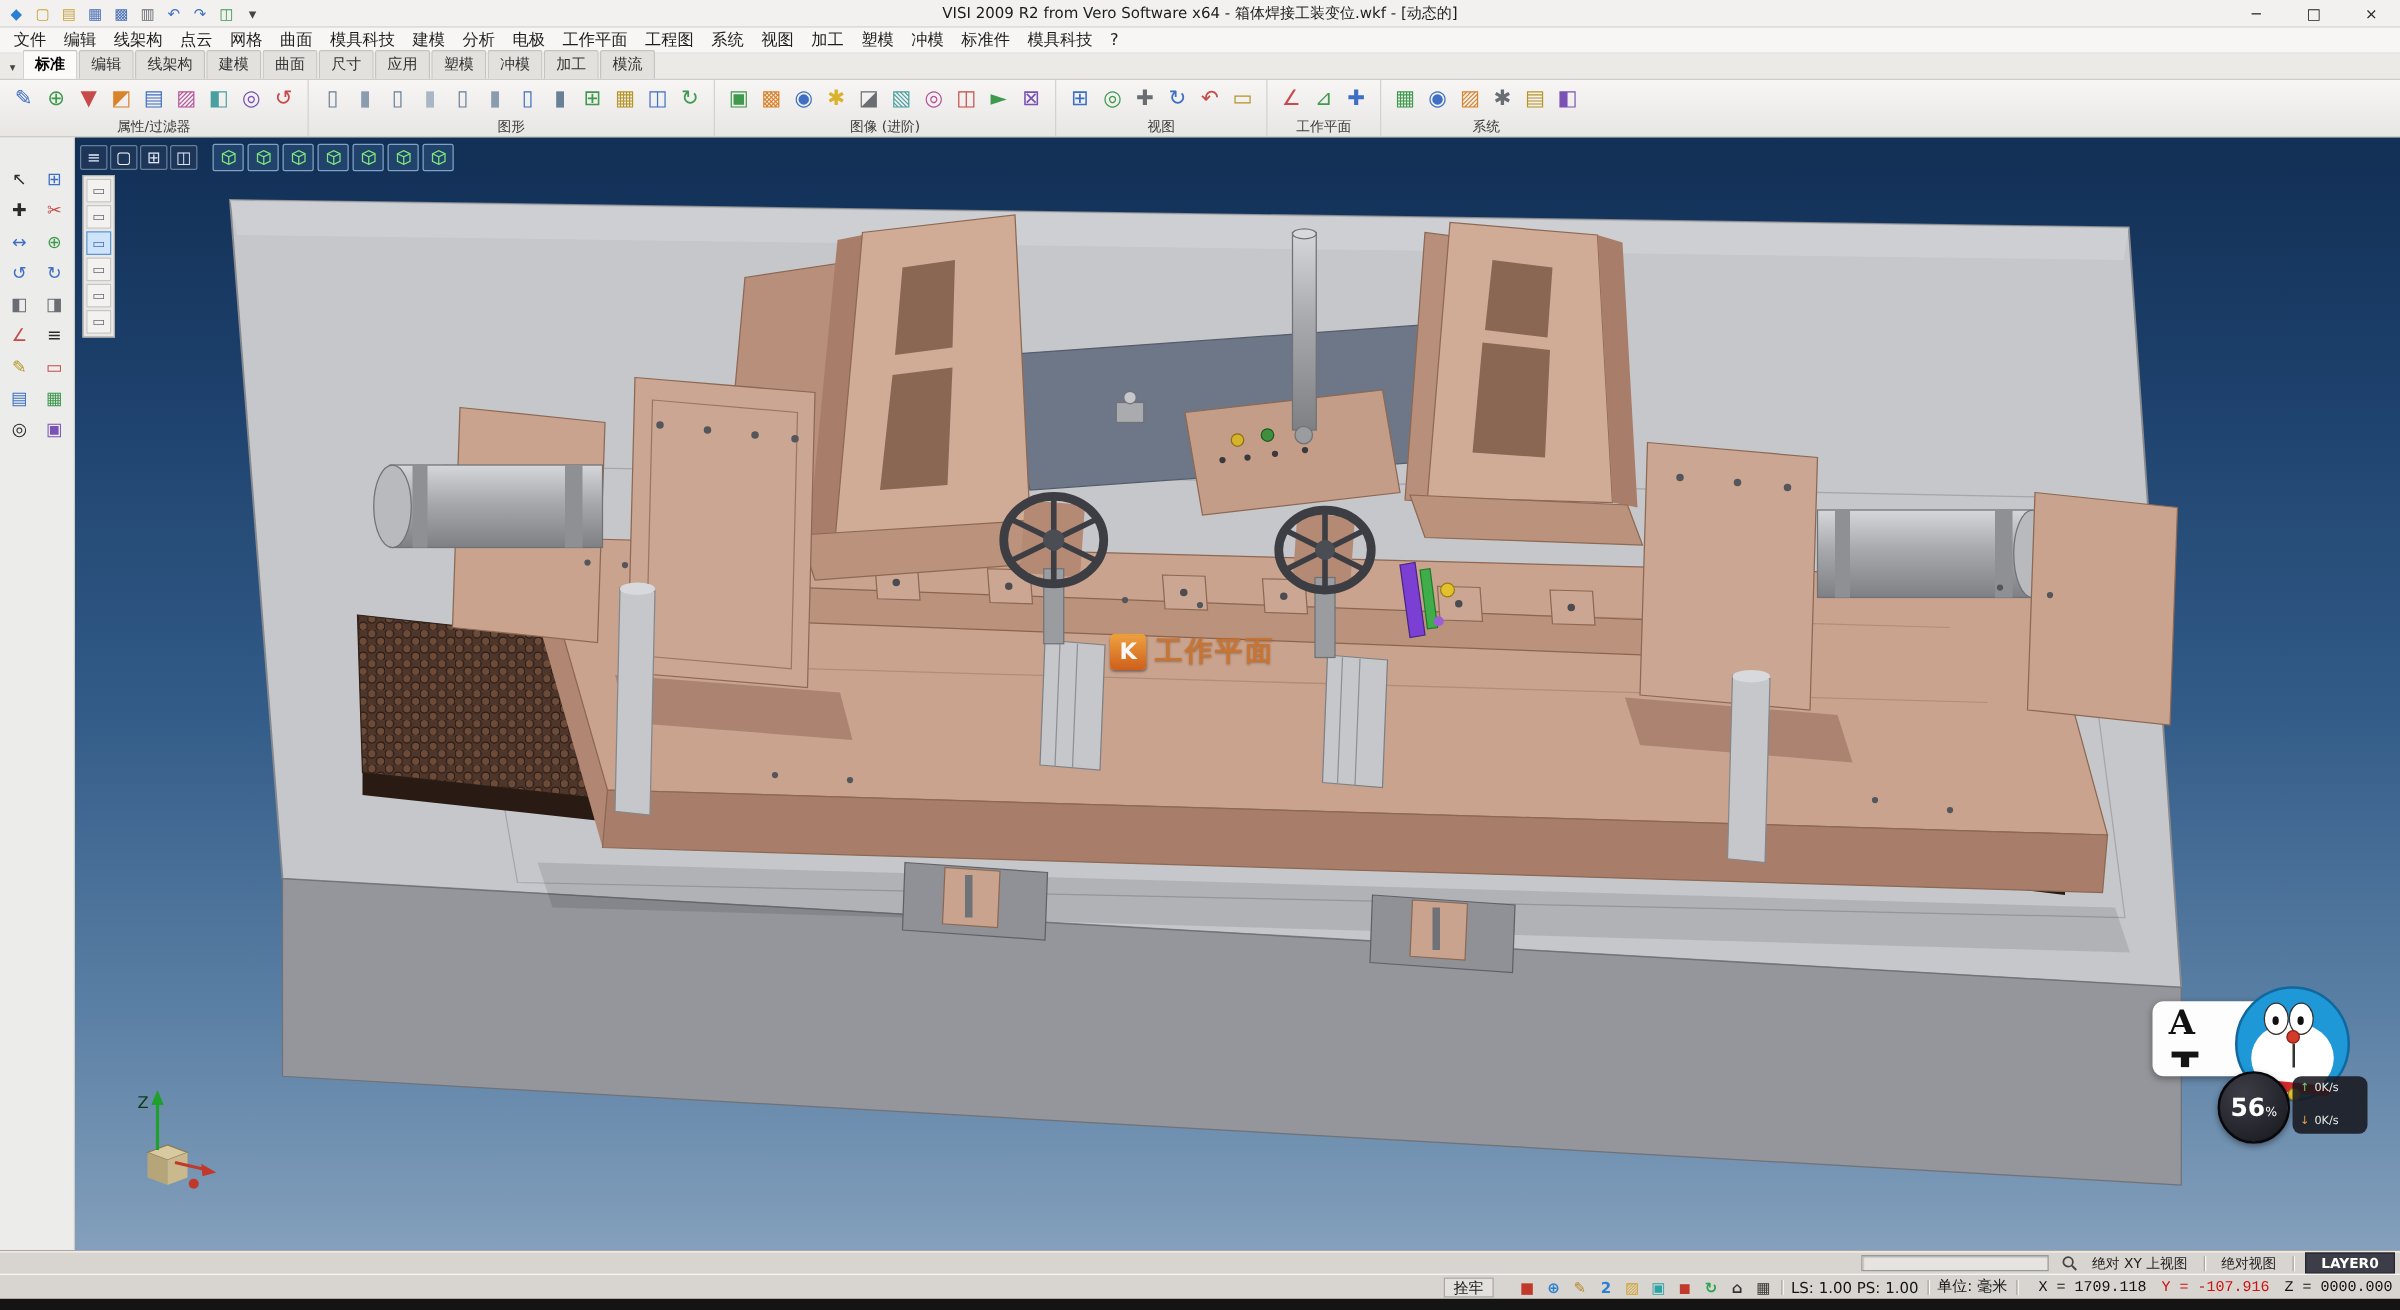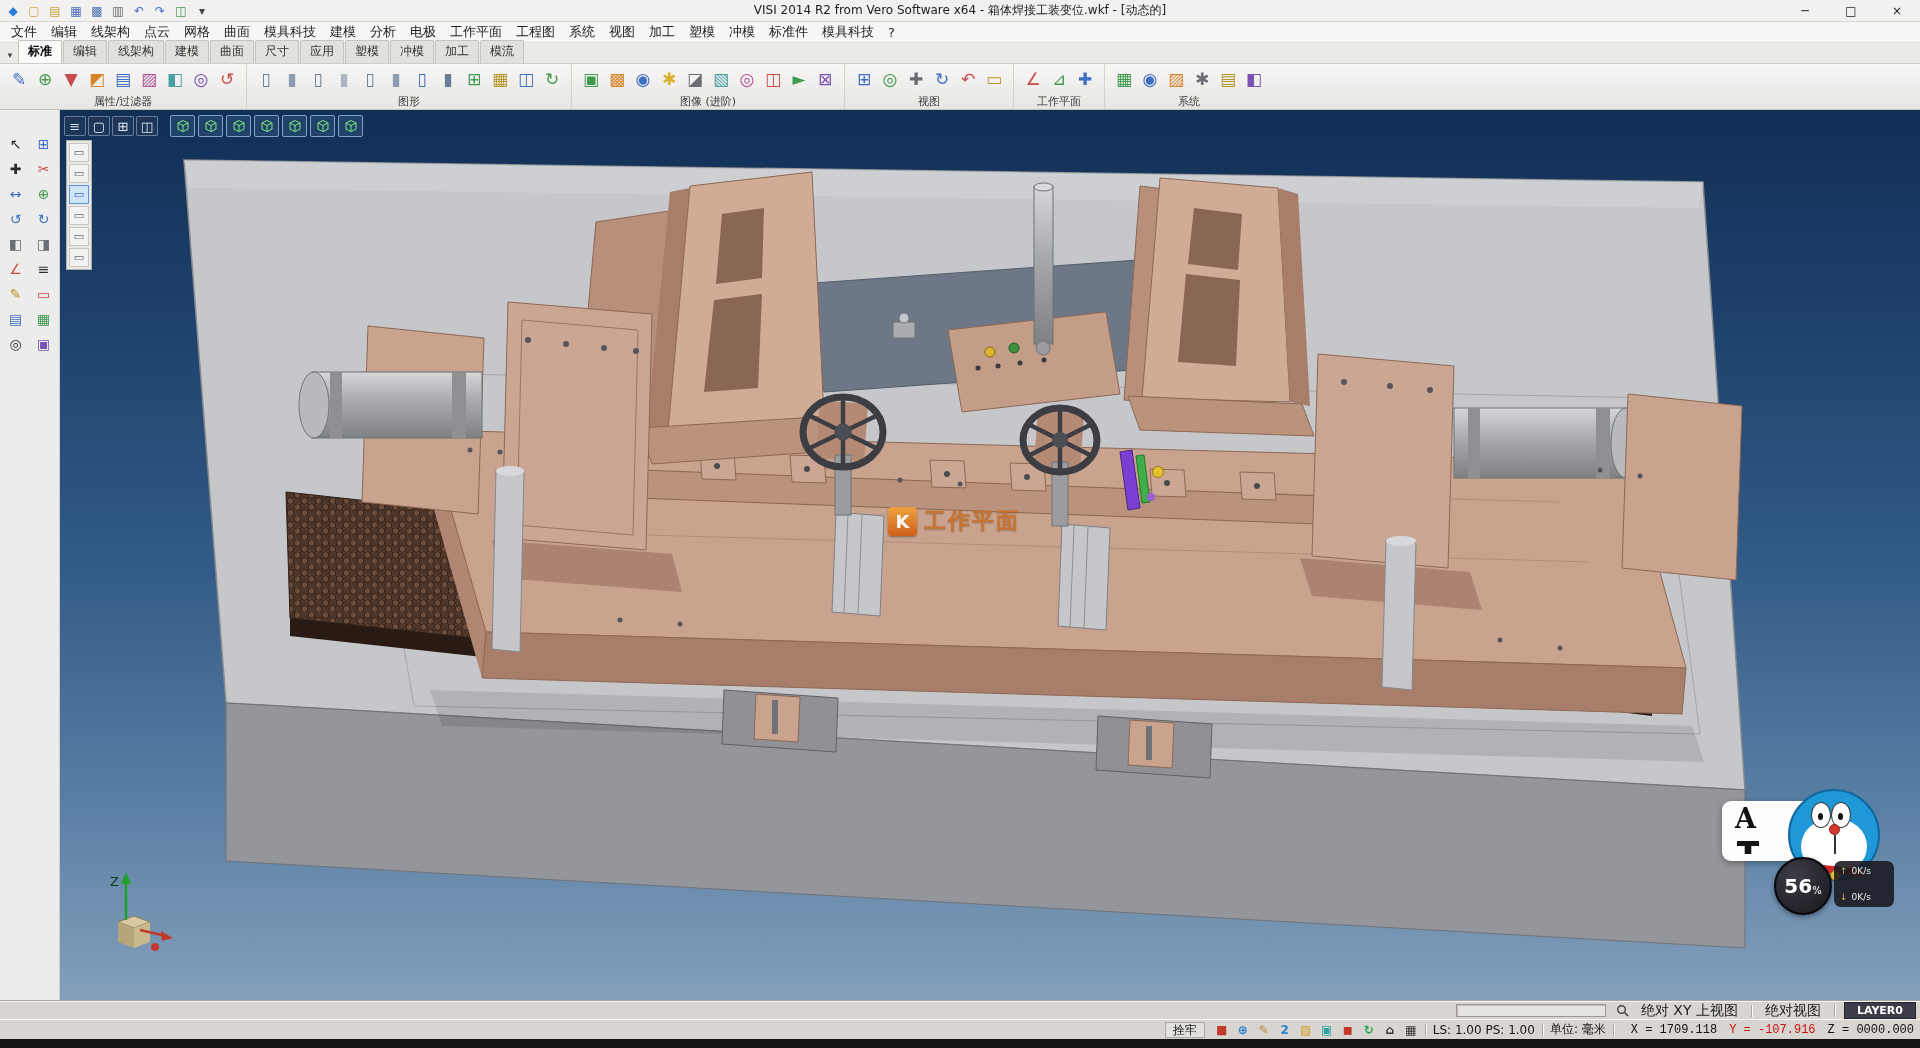--- a/index.html
+++ b/index.html
@@ -72,28 +72,28 @@
   .dw-speed{position:absolute;left:112px;top:70px;width:60px;height:46px;background:rgba(24,24,31,.88);border-radius:7px;padding:5px 6px;display:flex;flex-direction:column;justify-content:space-between;}
   .spd-row{display:flex;align-items:center;gap:4px;color:#e6eee6;font-size:9px;}
   .arr{font-size:9px;}
   .arr.up{color:#7ad47a;}
   .arr.dn{color:#e8a04a;}
 
   
   .statusrow1{position:absolute;left:0;right:0;bottom:29px;height:18px;background:#d8d5d0;border-top:1px solid #f5f4f2;box-shadow:0 -1px 0 #a9a7a3;display:flex;align-items:center;padding:0 4px;}
   .sr1-spacer{flex:1;}
   .sunken-field{width:150px;height:13px;background:#e6e4e0;border:1px solid #9a988f;box-shadow:inset 1px 1px 1px rgba(0,0,0,.18);margin-right:6px;}
-  .sr-btn{font-size:14px;color:#222;padding:1px 8px;white-space:nowrap;}
+  .sr-btn{font-size:11px;color:#222;padding:1px 8px;white-space:nowrap;}
   .icon-btn{padding:0 4px;display:flex;align-items:center;}
   .layer-btn{font-size:11px;font-weight:bold;color:#fff;background:#3d3d49;border:1px solid #26262e;padding:1px 12px;margin-left:4px;white-space:nowrap;}
   .vsep{width:1px;height:12px;background:#a9a7a3;box-shadow:1px 0 0 #fbfaf8;margin:0 5px;}
 
   .statusrow2{position:absolute;left:0;right:0;bottom:9px;height:20px;background:#d8d5d0;border-top:1px solid #f5f4f2;display:flex;align-items:center;padding:0 6px;}
   .sr2-spacer{flex:1;}
-  .lock-btn{font-size:12px;color:#222;border:1px solid #a9a7a3;background:#e3e1dd;padding:0 7px;height:16px;line-height:15px;margin-right:8px;white-space:nowrap;}
+  .lock-btn{font-size:12px;color:#222;border:1px solid #a9a7a3;background:#e3e1dd;padding:0 7px;height:16px;line-height:15px;margin-right:18px;white-space:nowrap;}
   .sr2-icons{display:flex;gap:3px;align-items:center;}
   .sicon{width:18px;height:17px;display:flex;align-items:center;justify-content:center;font-size:12px;font-weight:bold;}
   .sr-text{font-size:12px;color:#161616;white-space:nowrap;padding:0 2px;}
   .coord{font-size:12px;color:#111;margin-left:12px;white-space:nowrap;font-family:Liberation Mono, monospace;}
   .coord.y{color:#cc1111;}
 
   .taskbar{position:absolute;left:0;right:0;bottom:0;height:9px;background:#141414;}
 </style>
 </head>
 <body>
@@ -104,21 +104,21 @@
       <span class="ticon" style="color: rgb(202, 164, 60);">▢</span>
       <span class="ticon" style="color: rgb(202, 164, 60);">▤</span>
       <span class="ticon" style="color: rgb(74, 111, 181);">▦</span>
       <span class="ticon" style="color: rgb(74, 111, 181);">▩</span>
       <span class="ticon" style="color: rgb(106, 109, 114);">▥</span>
       <span class="ticon" style="color: rgb(63, 111, 196);">↶</span>
       <span class="ticon" style="color: rgb(63, 111, 196);">↷</span>
       <span class="ticon" style="color: rgb(63, 154, 78);">◫</span>
       <span class="ticon" style="color: rgb(68, 68, 68);">▾</span>
     </div>
-  <div class="title-text">VISI 2014 R2 from Vero Software x64 - 箱体焊接工装变位.wkf - [动态的]</div>
+  <div class="title-text">VISI 2009 R2 from Vero Software x64 - 箱体焊接工装变位.wkf - [动态的]</div>
   <div class="win-controls">
     <div class="win-btn">─</div>
     <div class="win-btn">□</div>
     <div class="win-btn">×</div>
   </div>
 </div>
 
 <div class="menubar">
     <span class="menu-item">文件</span>
     <span class="menu-item">编辑</span>

